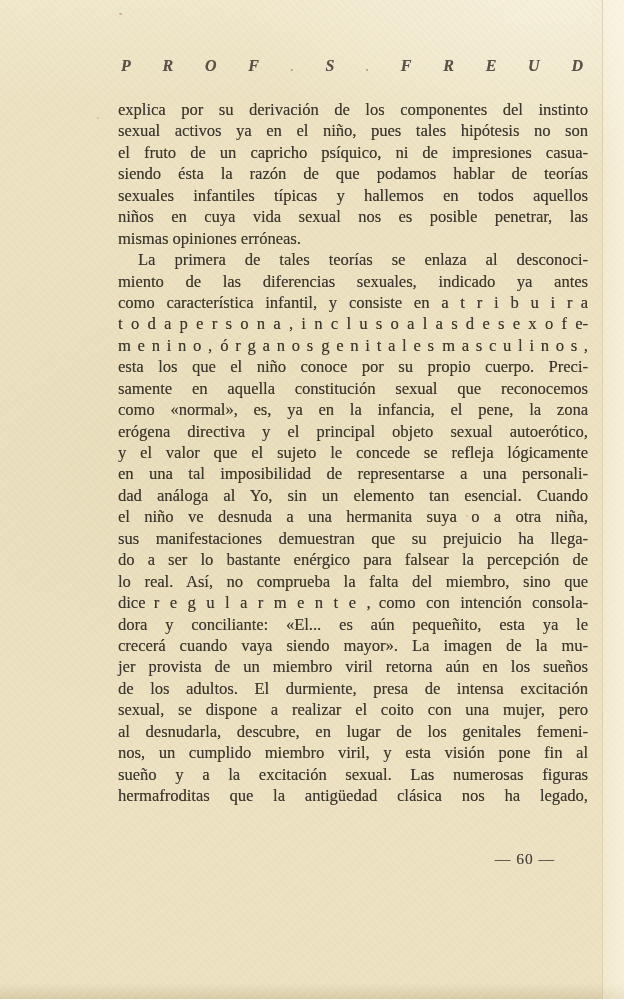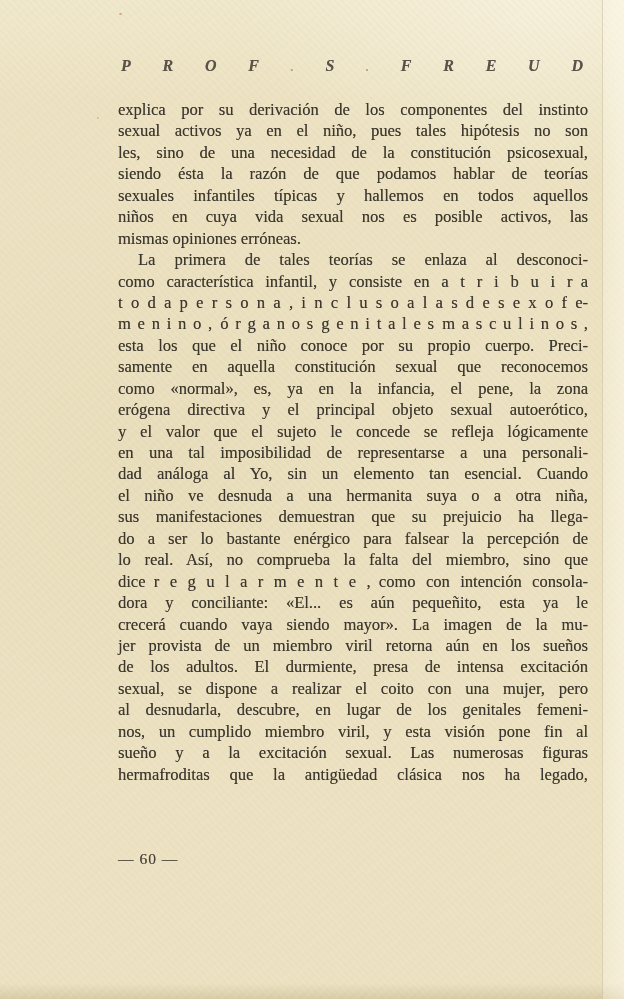--- a/index.html
+++ b/index.html
@@ -41,21 +41,21 @@
     height:21.45px;line-height:21.45px;
     text-align:justify;
     -moz-text-align-last:justify;
     text-align-last:justify;
     white-space:nowrap;
   }
   .line.nojust{text-align-last:left;text-align:left;}
   .line.indent{padding-left:20px;}
   .page-number{
     position:absolute;left:118px;top:850px;width:437px;
-    text-align:left;
+    text-align:right;
     font-size:15.5px;color:#47413a;letter-spacing:1px;
     text-shadow:0.2px 0.2px 0.3px rgba(62,52,40,0.5);
   }
   .speck{position:absolute;border-radius:50%;background:#c0753d;opacity:0.55;}
   .speck.s1{left:119px;top:13px;width:3px;height:2px;}
   .speck.s2{left:97px;top:117px;width:2px;height:2px;opacity:0.4;}
   .speck.s3{left:466px;top:515px;width:2px;height:2px;opacity:0.35;}
 </style>
 </head>
 <body>
@@ -78,26 +78,27 @@
       <span class="hl">F</span>
       <span class="hl">R</span>
       <span class="hl">E</span>
       <span class="hl">U</span>
       <span class="hl">D</span>
     </div>
 
   <div class="text-block">
       <div class="line">explica por su derivación de los componentes del instinto</div>
       <div class="line">sexual activos ya en el niño, pues tales hipótesis no son</div>
-      <div class="line">les, sino de una necesidad de la constitución psicosexual,</div>
+      <div class="line">el fruto de un capricho psíquico, ni de impresiones casua-</div>
       <div class="line">siendo ésta la razón de que podamos hablar de teorías</div>
       <div class="line">sexuales infantiles típicas y hallemos en todos aquellos</div>
-      <div class="line">niños en cuya vida sexual nos es posible activos, las</div>
+      <div class="line">niños en cuya vida sexual nos es posible penetrar, las</div>
       <div class="line nojust">mismas opiniones erróneas.</div>
       <div class="line indent">La primera de tales teorías se enlaza al desconoci-</div>
+      <div class="line">miento de las diferencias sexuales, indicado ya antes</div>
       <div class="line">como característica infantil, y consiste en a t r i b u i r a</div>
       <div class="line">t o d a p e r s o n a , i n c l u s o a l a s d e s e x o f e-</div>
       <div class="line">m e n i n o , ó r g a n o s g e n i t a l e s m a s c u l i n o s ,</div>
       <div class="line">esta los que el niño conoce por su propio cuerpo. Preci-</div>
       <div class="line">samente en aquella constitución sexual que reconocemos</div>
       <div class="line">como «normal», es, ya en la infancia, el pene, la zona</div>
       <div class="line">erógena directiva y el principal objeto sexual autoerótico,</div>
       <div class="line">y el valor que el sujeto le concede se refleja lógicamente</div>
       <div class="line">en una tal imposibilidad de representarse a una personali-</div>
       <div class="line">dad análoga al Yo, sin un elemento tan esencial. Cuando</div>

